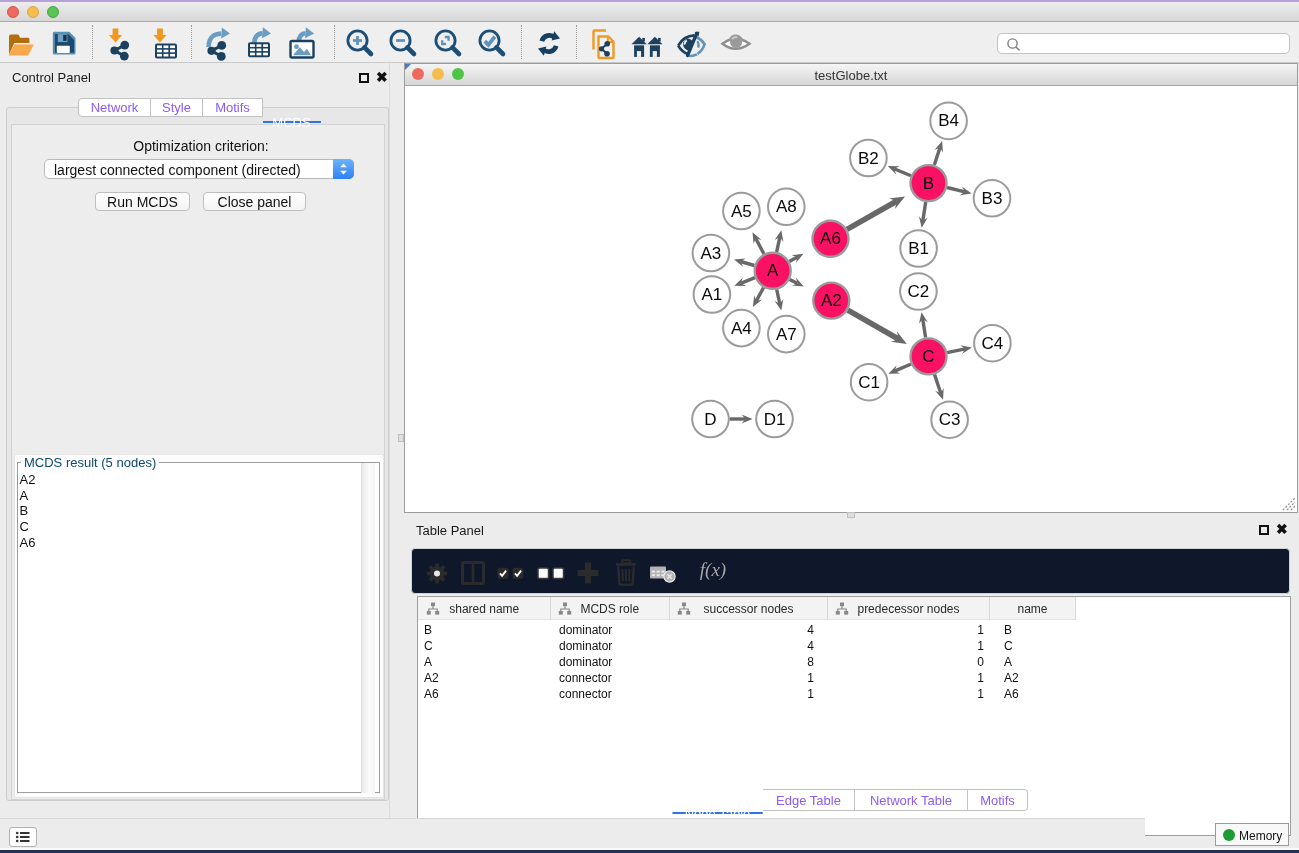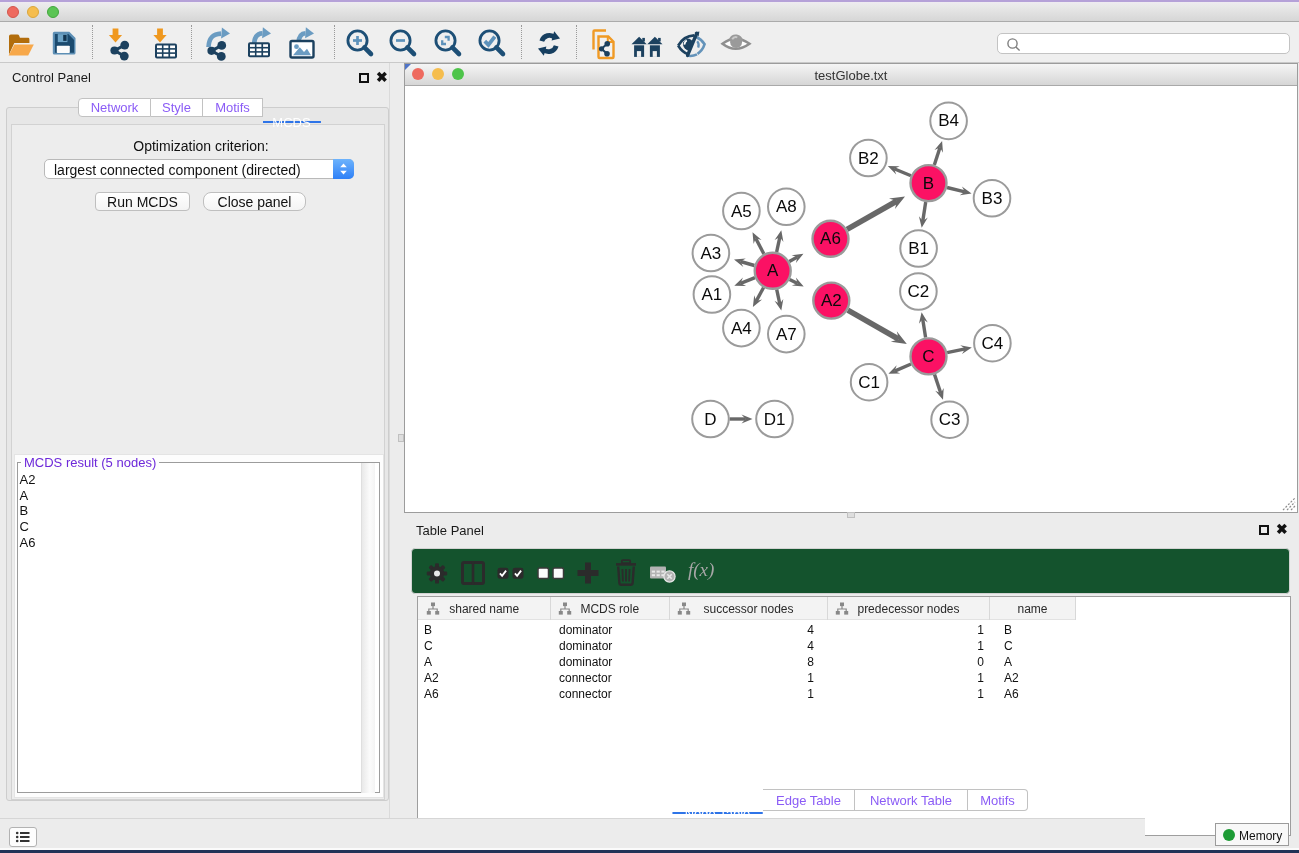--- a/index.html
+++ b/index.html
@@ -39,37 +39,37 @@
 
 #cp-outer { left:6px; top:44px; width:383px; height:694px; background:#e7e7e7; border:1px solid #cdcdcd; border-radius:3px; }
 #cp-inner { left:4px; top:16px; width:374px; height:676px; background:#ededed; border:1px solid #d2d2d2; }
 
 .macbtn { background:linear-gradient(#ffffff,#f4f4f4); border:1px solid #bfbfbf; border-radius:4px;
   font-size:14px; color:#111; display:flex; align-items:center; justify-content:center; }
 
 
 #mcdswrap { left:2px; top:329px; width:370px; height:344px; background:#fdfdfd; border:1px solid #e4e4e4; }
 #mcdsborder { left:2px; top:7px; width:363px; height:331px; border:1px solid #9c9c9c; background:#fff; }
-#mcdswrap .lbl { left:6px; top:0px; background:#fdfdfd; padding:0 3px; font-size:13px; color:#6d28d9; }
+#mcdswrap .lbl { left:6px; top:0px; background:#fdfdfd; padding:0 3px; font-size:13px; color:#0c4a6e; }
 #mcdswrap .items { left:4.5px; top:17px; font-size:13px; color:#111; line-height:15.7px; }
 #mcdswrap .scroll { left:346px; top:8px; width:14px; height:330px; background:linear-gradient(90deg,#e9e9e9,#fbfbfb 60%,#f3f3f3); border-left:1px solid #dfdfdf; }
 
 
 #netwin { left:404px; top:63px; width:894px; height:450px; background:#fff; border:1px solid #9c9c9c; }
 #netwin .tbar { left:0; top:0; width:892px; height:22px;
   background:linear-gradient(#f5f5f5, #d6d6d6); border-bottom:1px solid #a9a9a9; }
 #netwin .t1 { left:7px;  background:#ee6a5f; }
 #netwin .t2 { left:27px; background:#f5bd4e; }
 #netwin .t3 { left:47px; background:#4ec44a; }
 #netwin .title { left:0; top:4px; width:892px; text-align:center; font-size:13px; color:#333; }
 
 
 #tpanel { left:391px; top:513px; width:908px; height:305px; background:#ececec; }
 #tpanel .hdr { left:25px; top:10px; font-size:13px; color:#1a1a1a; }
-#ttoolbar { left:20px; top:35px; width:879px; height:46px; background:#14532d; border:1px solid #d2d2d2; border-radius:4px; }
+#ttoolbar { left:20px; top:35px; width:879px; height:46px; background:#0f172a; border:1px solid #d2d2d2; border-radius:4px;text-align:center; }
 #ttable { left:26px; top:83px; width:874px; height:240px; background:#fff; border:1px solid #9e9e9e; }
 #thead { left:0; top:0; width:658px; height:23px; background:#f3f3f3; border-bottom:1px solid #e2e2e2; }
 #thead .col { top:0; height:23px; border-right:1px solid #d8d8d8; }
 #thead .ct { top:5px; width:100%; text-align:center; font-size:12px; color:#2a2a2a; }
 .trow { font-size:12px; color:#111; height:16px; }
 
 
 #btabs { left:281px; top:276px; height:22px; display:flex;text-align:right; }
 #btabs .tab { font-size:13px; }
 
@@ -252,21 +252,21 @@
       <div class="abs" style="left:32px; top:34px; width:310px; height:20px; background:#fff; border:1px solid #b9b9b9; border-radius:5px;">
         <div class="abs" style="left:9px; top:2px; font-size:14px; color:#111;">largest connected component (directed)</div>
         <div class="abs" style="right:-1px; top:-1px; width:21px; height:20px; background:linear-gradient(#6db3fc,#2e80f7); border-radius:0 5px 5px 0;">
           <svg width="21" height="20">
               <path d="M10.5 4.5 L13.8 8.2 L7.2 8.2 Z" fill="#fff"></path>
               <path d="M10.5 15.5 L13.8 11.8 L7.2 11.8 Z" fill="#fff"></path>
             </svg>
         </div>
       </div>
       <div class="abs macbtn" style="left:83px; top:67px; width:95px; height:19px;">Run MCDS</div>
-      <div class="abs macbtn" style="left:191px; top:67px; width:103px; height:19px;border-radius:8px;">Close panel</div>
+      <div class="abs macbtn" style="left:191px; top:67px; width:103px; height:19px;">Close panel</div>
       <div id="mcdswrap" class="abs">
         <div id="mcdsborder" class="abs"></div>
         <div class="abs scroll"></div>
         <div class="abs lbl">MCDS result (5 nodes)</div>
         <div class="abs items">A2<br>A<br>B<br>C<br>A6</div>
       </div>
     </div>
   </div>
 </div>
 

